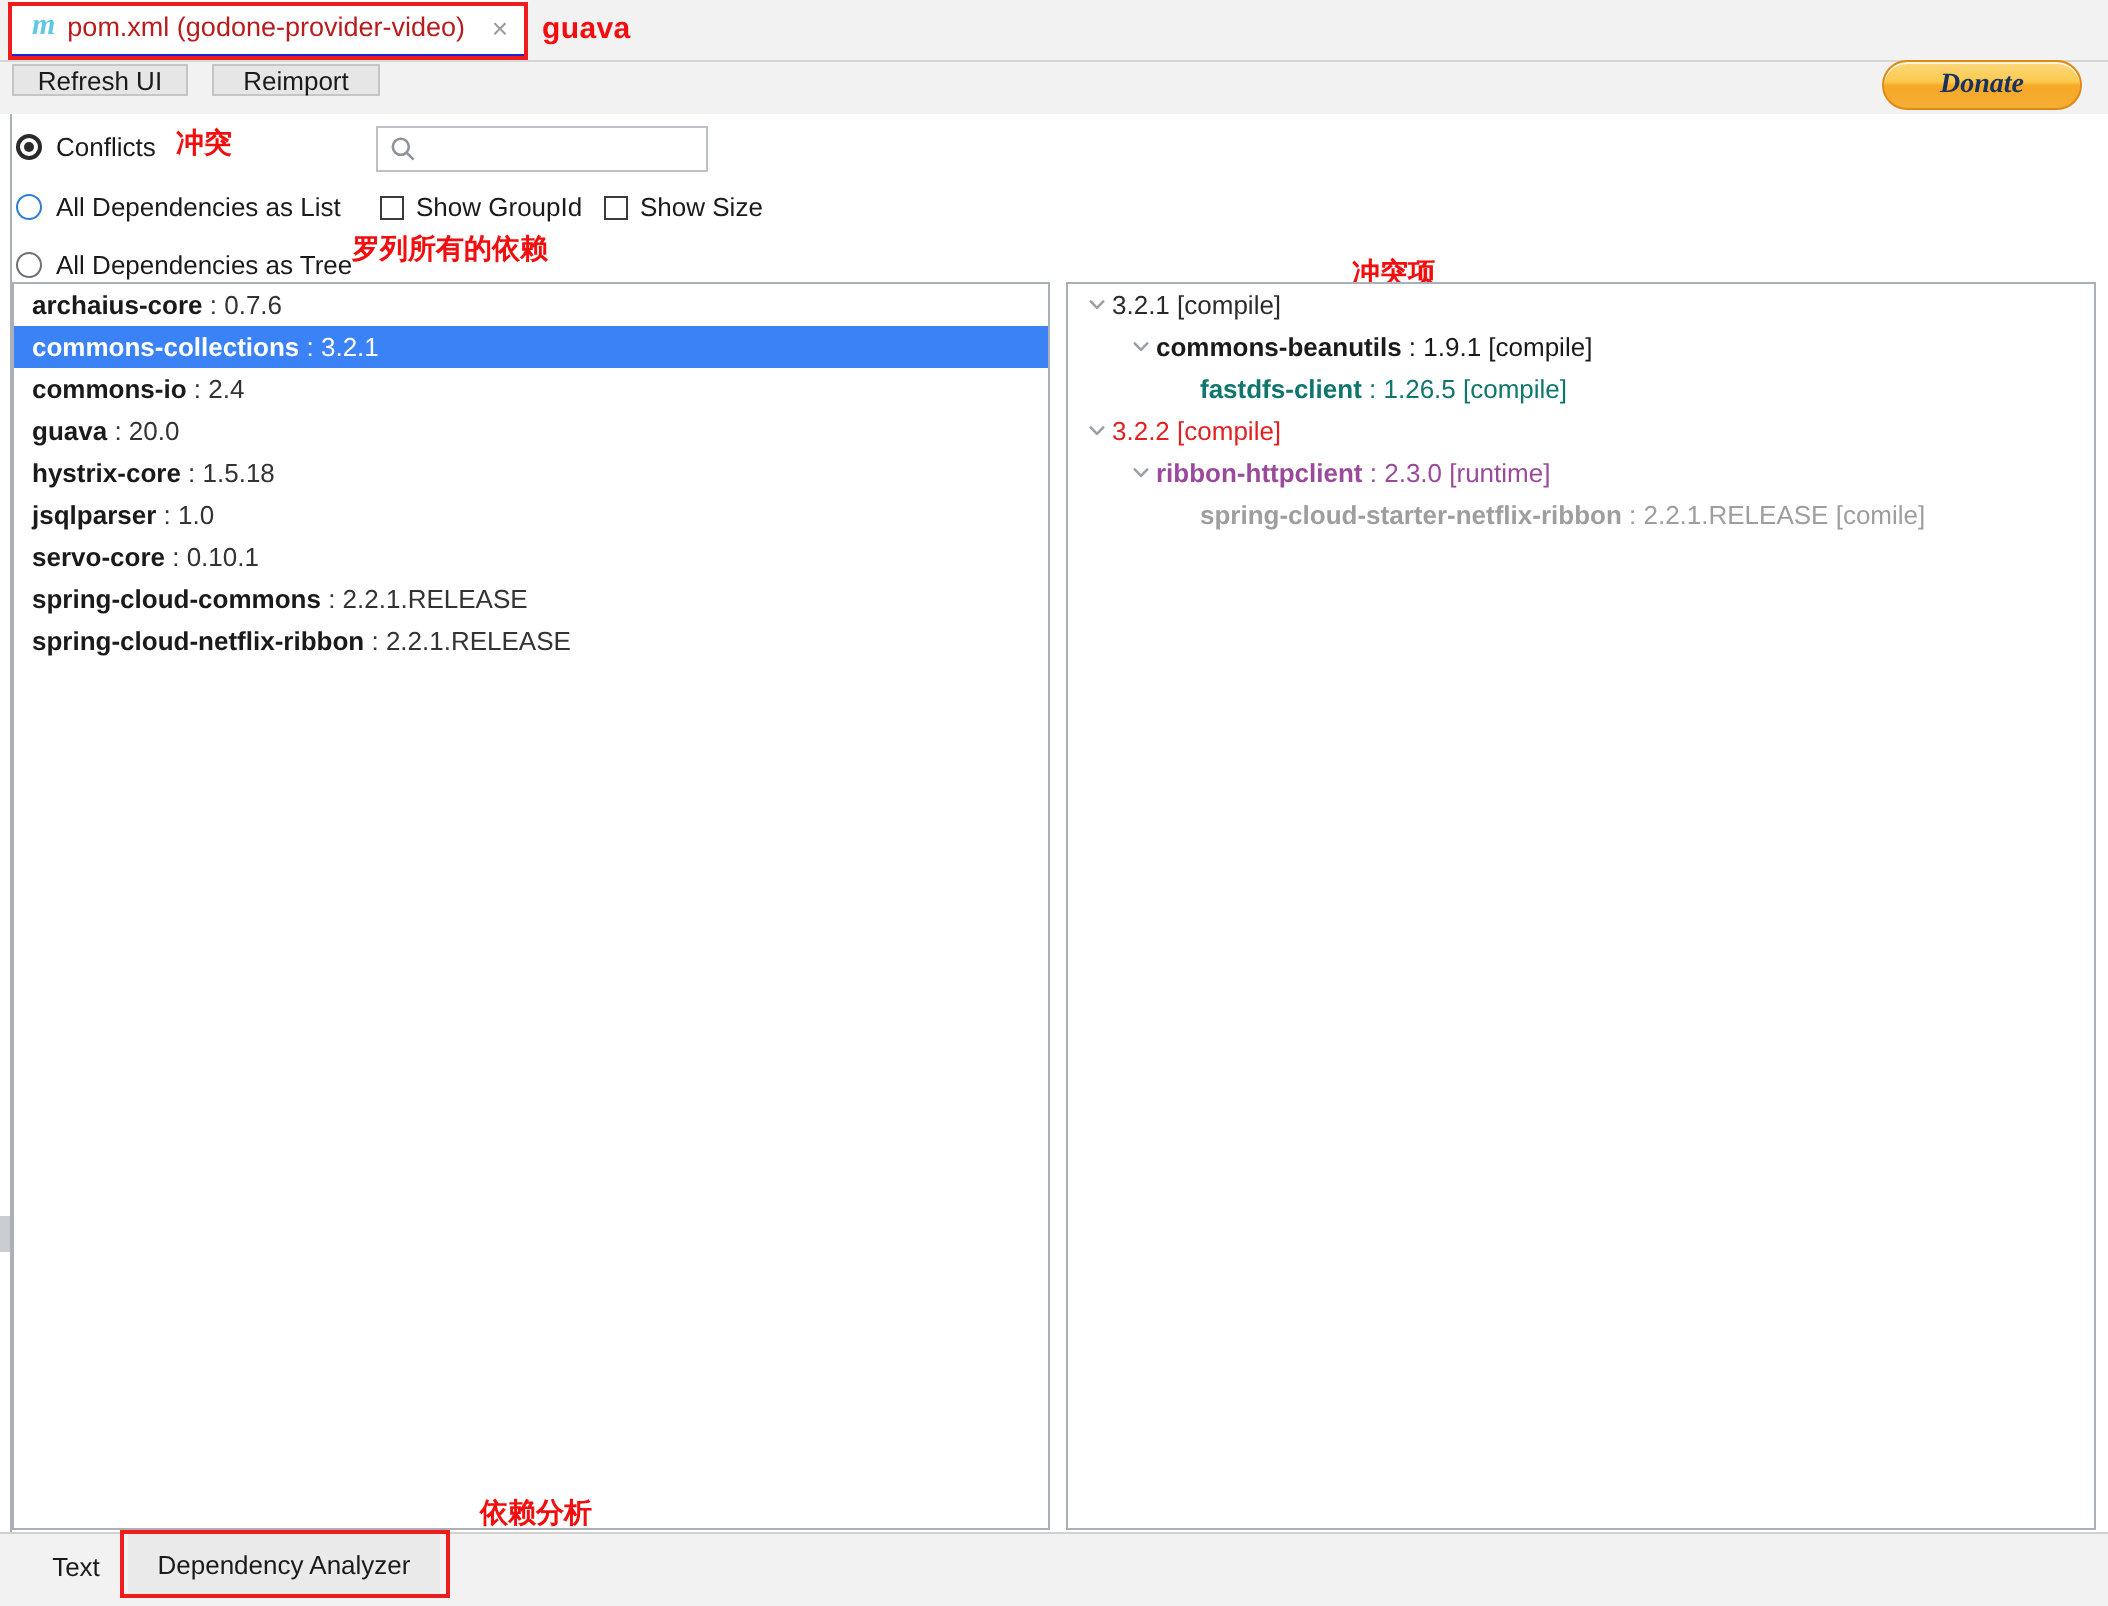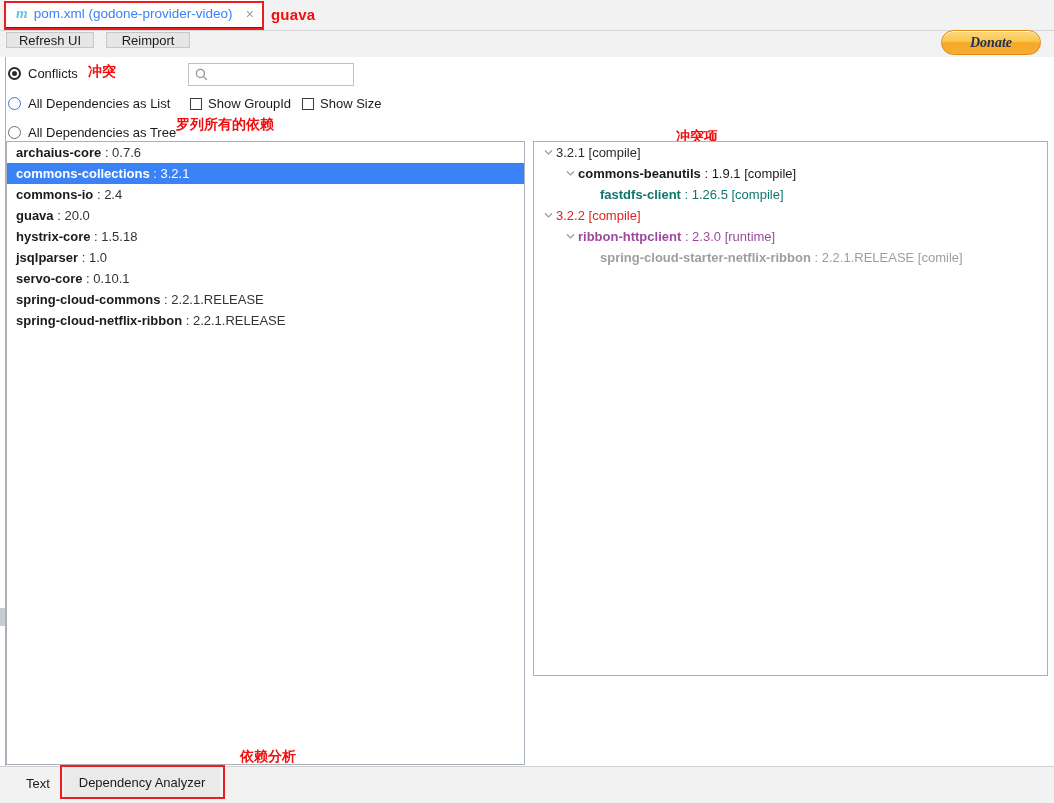--- a/index.html
+++ b/index.html
@@ -40,21 +40,21 @@
     color: #5fc6e8;
     font-style: italic;
     font-weight: bold;
     font-size: 15px;
     font-family: "Liberation Serif", serif;
     margin-right: 6px;
     line-height: 1;
   }
   #file-tab .tab-label {
     font-size: 13.5px;
-    color: #3b82f6;
+    color: #b91c1c;
     white-space: nowrap;
     flex: 1;
   }
   #file-tab .tab-close {
     color: #9a9a9a;
     font-size: 14px;
     margin-left: 8px;
     margin-right: 2px;
     line-height: 1;
   }
@@ -212,21 +212,21 @@
   #dep-list li .sep { color: #333; }
   #dep-list li .ver { color: #333; }
   #dep-list li.selected { background: #3b82f6; }
   #dep-list li.selected .art,
   #dep-list li.selected .sep,
   #dep-list li.selected .ver { color: #ffffff; }
 
   #right-panel {
     position: absolute;
     left: 533px; top: 141px;
-    width: 515px; height: 535px;
+    width: 515px; height: 624px;
     background: #ffffff;
     border: 1px solid #a9b0ba;
     box-sizing: border-box;
     overflow: hidden;
   }
   .tree-row {
     height: 21px;
     line-height: 21px;
     font-size: 13px;
     white-space: nowrap;

